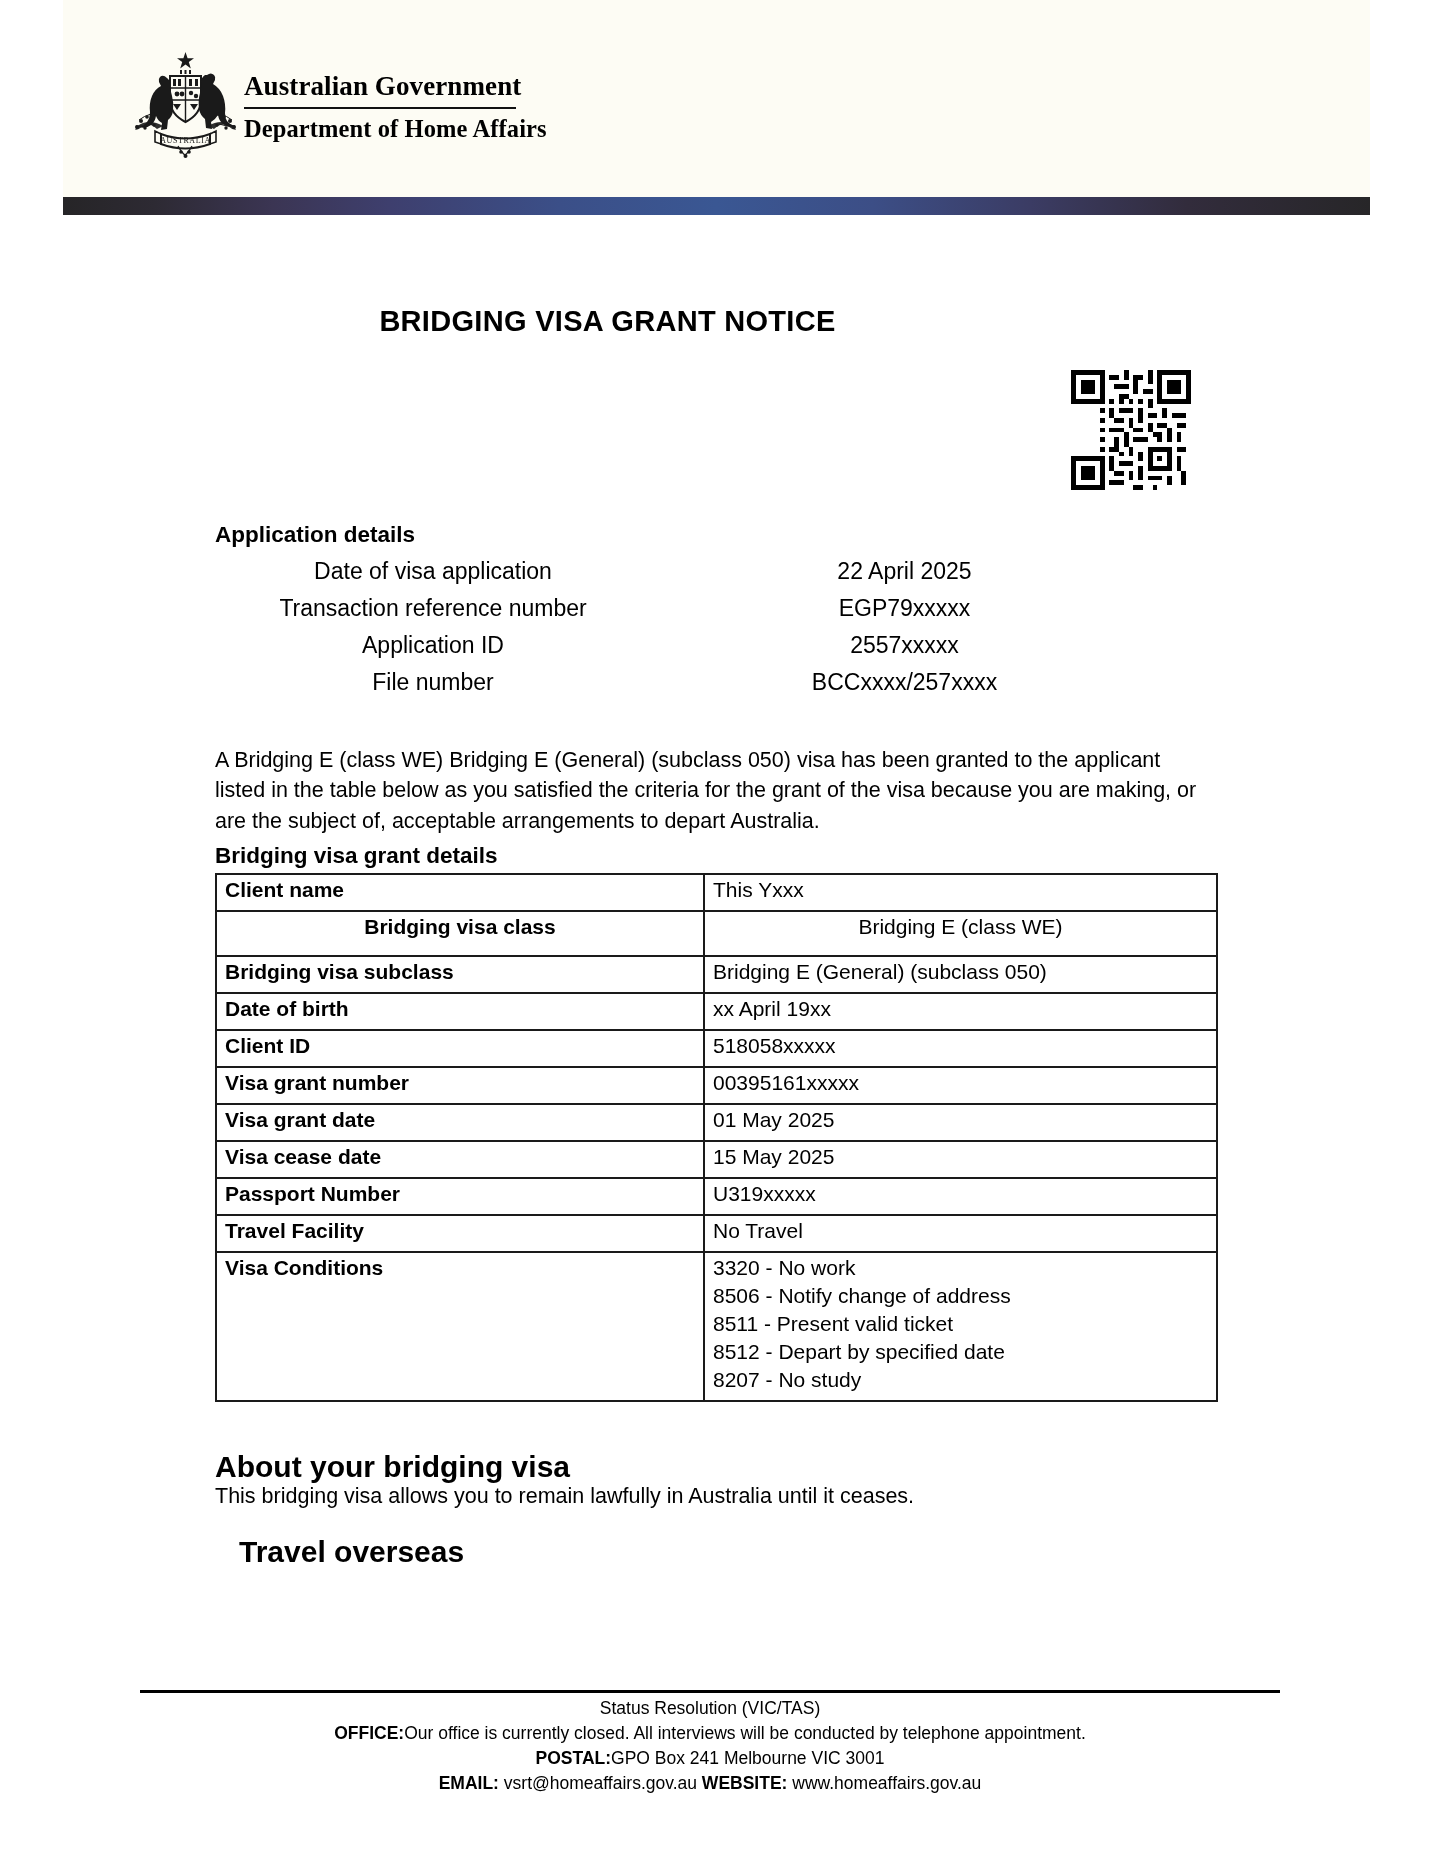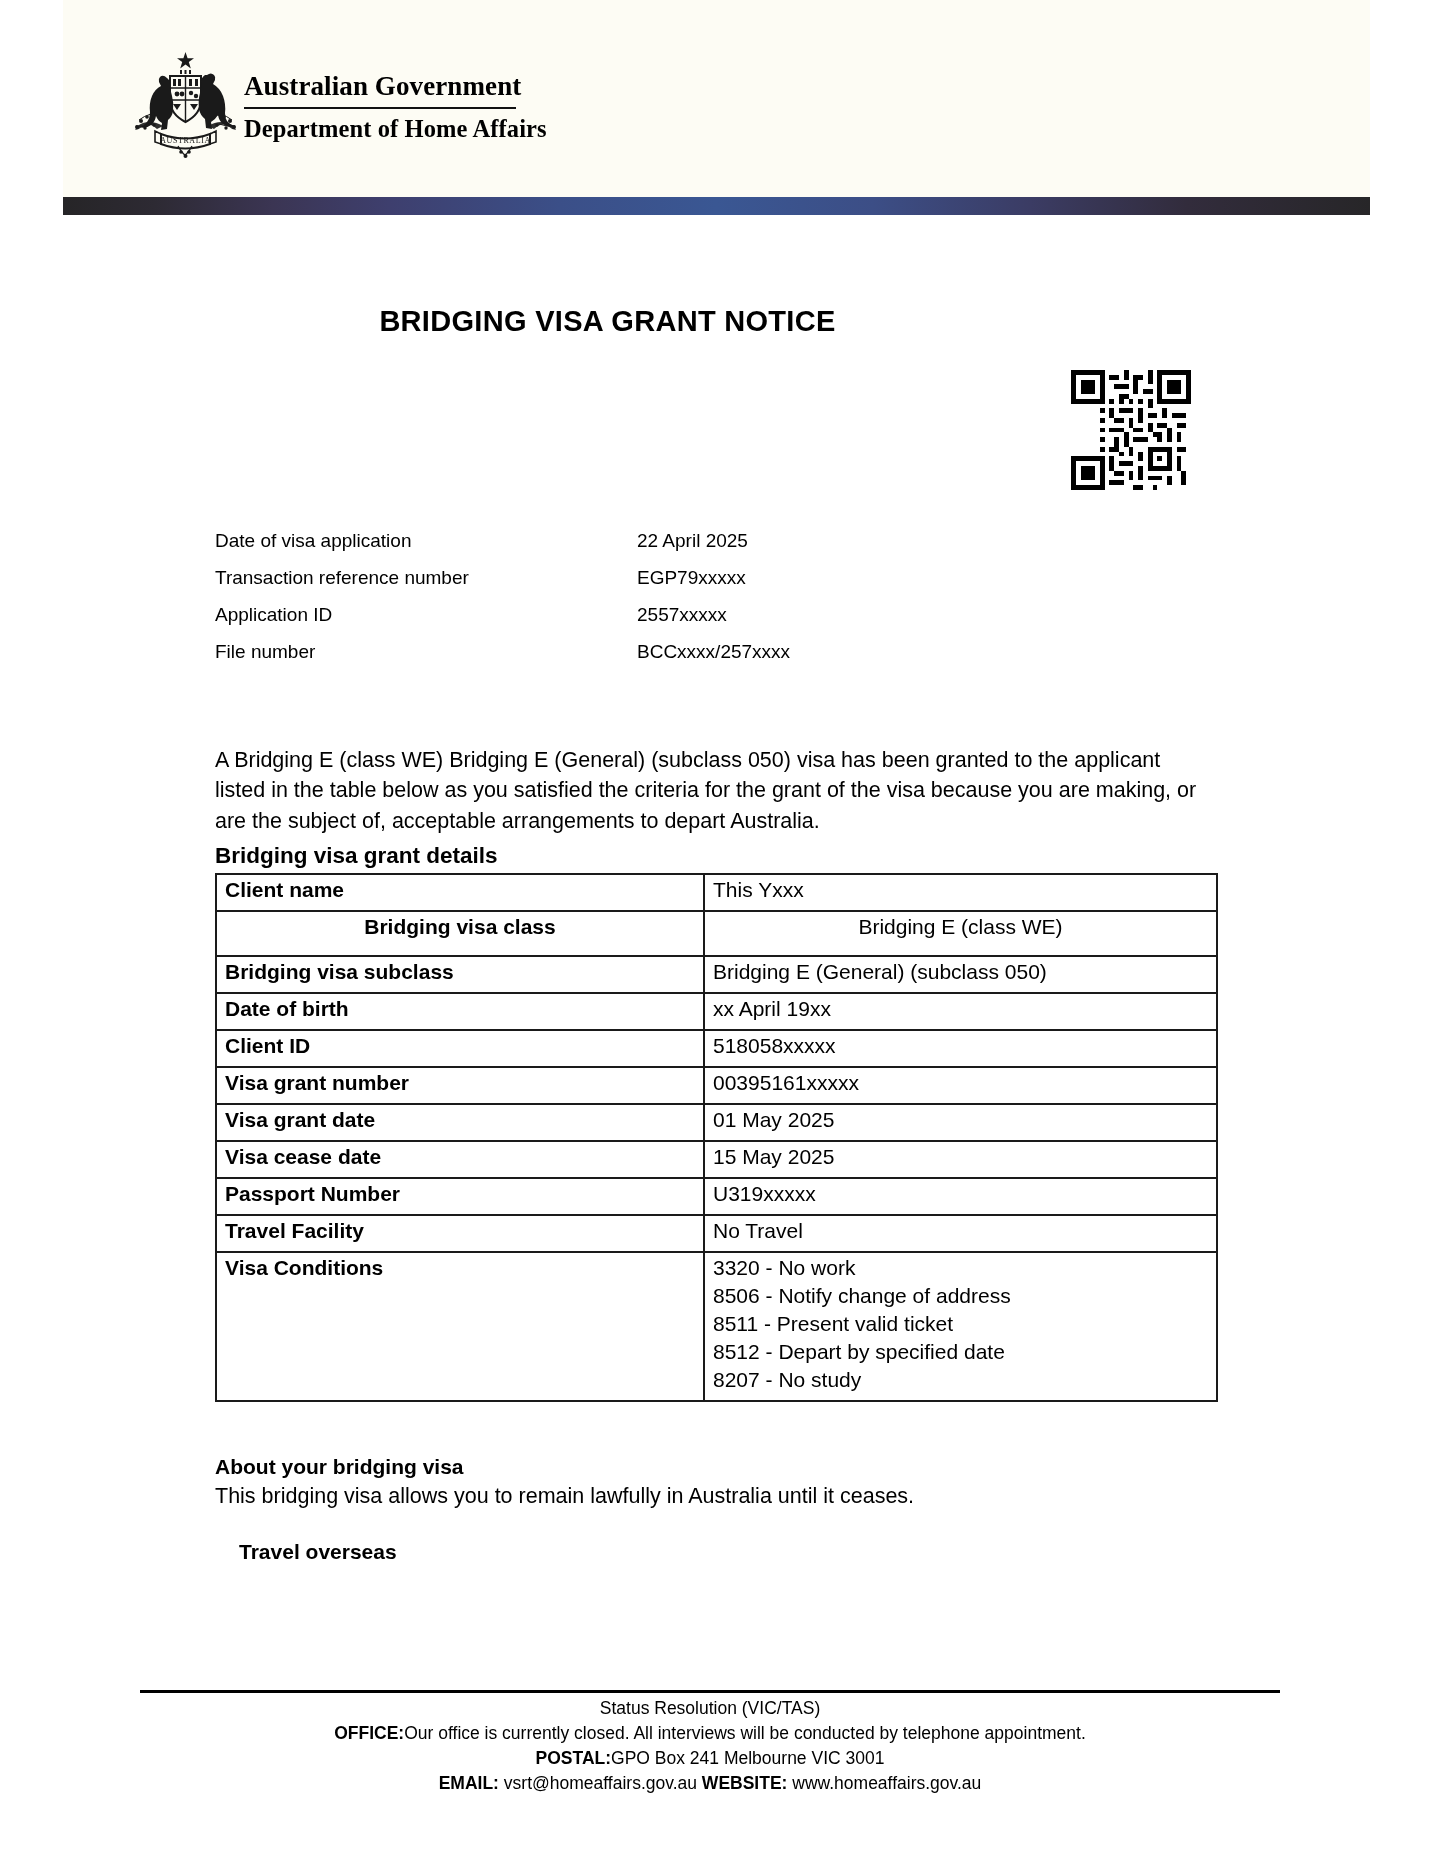--- a/index.html
+++ b/index.html
@@ -110,23 +110,24 @@
     top: 522px;
     width: 950px;
   }
   #app-details .sec-head {
     font-size: 22.5px;
     font-weight: bold;
     margin: 0 0 5px 0;
   }
   .kv-row {
     display: flex;
-    font-size: 19px;
+    font-size: 23px;
     line-height: 37px;
-    margin-left: 0;
+    margin-left: 7px;
+    text-align: center;
   }
   .kv-row .kv-label { width: 422px; flex: none; }
   .kv-row .kv-value { flex: 1; }
 
   
   #intro {
     position: absolute;
     left: 215px;
     top: 723px;
     width: 1000px;
@@ -162,21 +163,21 @@
     font-weight: bold;
   }
   #grant-table td.v { font-weight: normal; }
   #grant-table tr.tall td { height: 36px; text-align: center; }
   .cond-line { display: block; white-space: pre; }
 
   
   .note-block { position: absolute; left: 215px; width: 1000px; }
   .note-block h3 {
     margin: 0;
-    font-size: 21px;
+    font-size: 30px;
     font-weight: bold;
     line-height: 29px;
   }
   .note-block p {
     margin: 0;
     font-size: 21.5px;
     line-height: 30.5px;
   }
   #note-about { top: 1452px; }
   #note-travel { top: 1537px; margin-left: 24px; }
@@ -361,20 +362,21 @@
         <rect x="13" y="24" width="2" height="1"></rect>
       <rect x="17" y="24" width="1" height="1"></rect>
         <rect x="16" y="7" width="1" height="1"></rect>
       <rect x="18" y="14" width="1" height="1"></rect>
         <rect x="10" y="17" width="1" height="1"></rect>
     </g>
   </svg>
 </div>
 
 <div id="app-details">
+  <div class="sec-head">Application details</div>
 
   <div class="kv-row">
     <div class="kv-label">Date of visa application</div>
     <div class="kv-value">22 April 2025</div>
   </div>
   <div class="kv-row">
     <div class="kv-label">Transaction reference number</div>
     <div class="kv-value">EGP79xxxxx</div>
   </div>
   <div class="kv-row">

